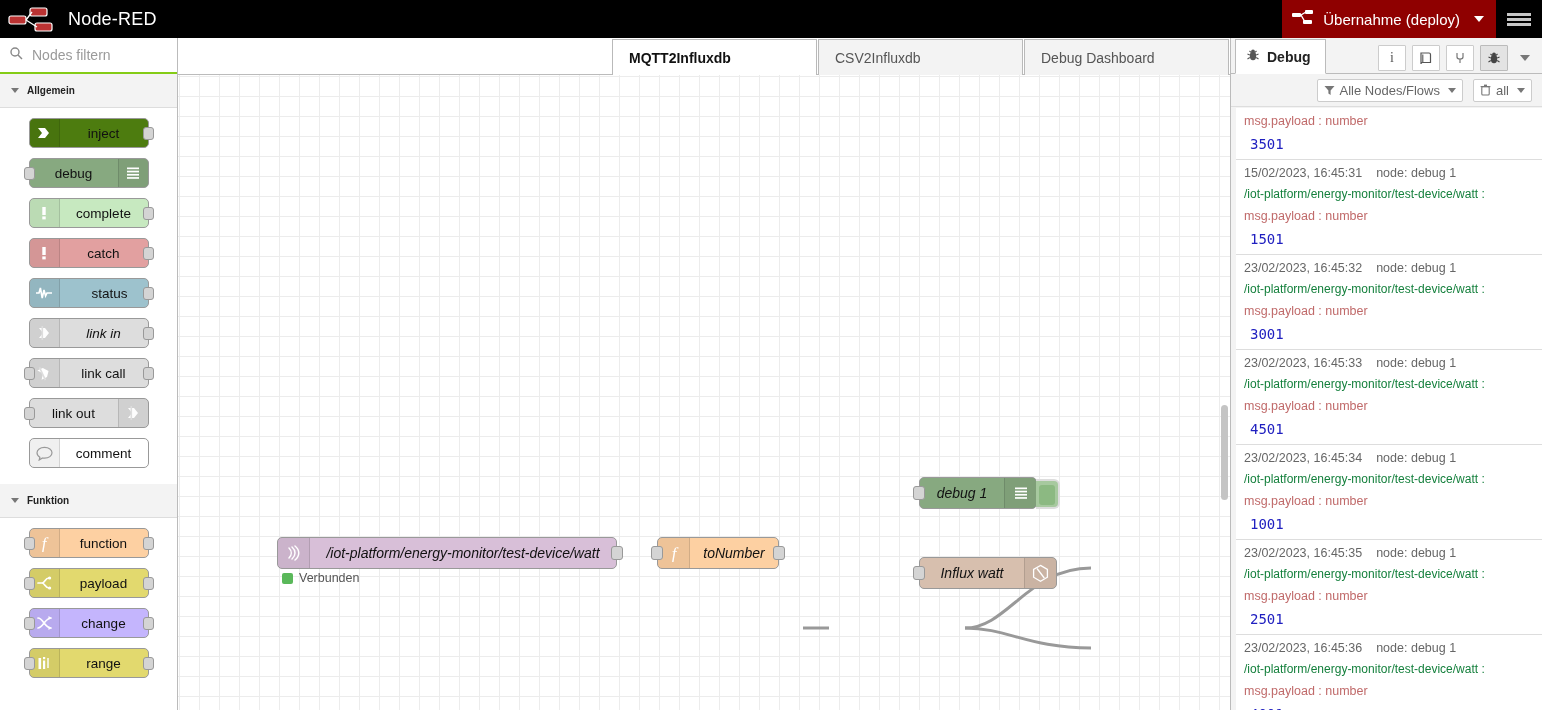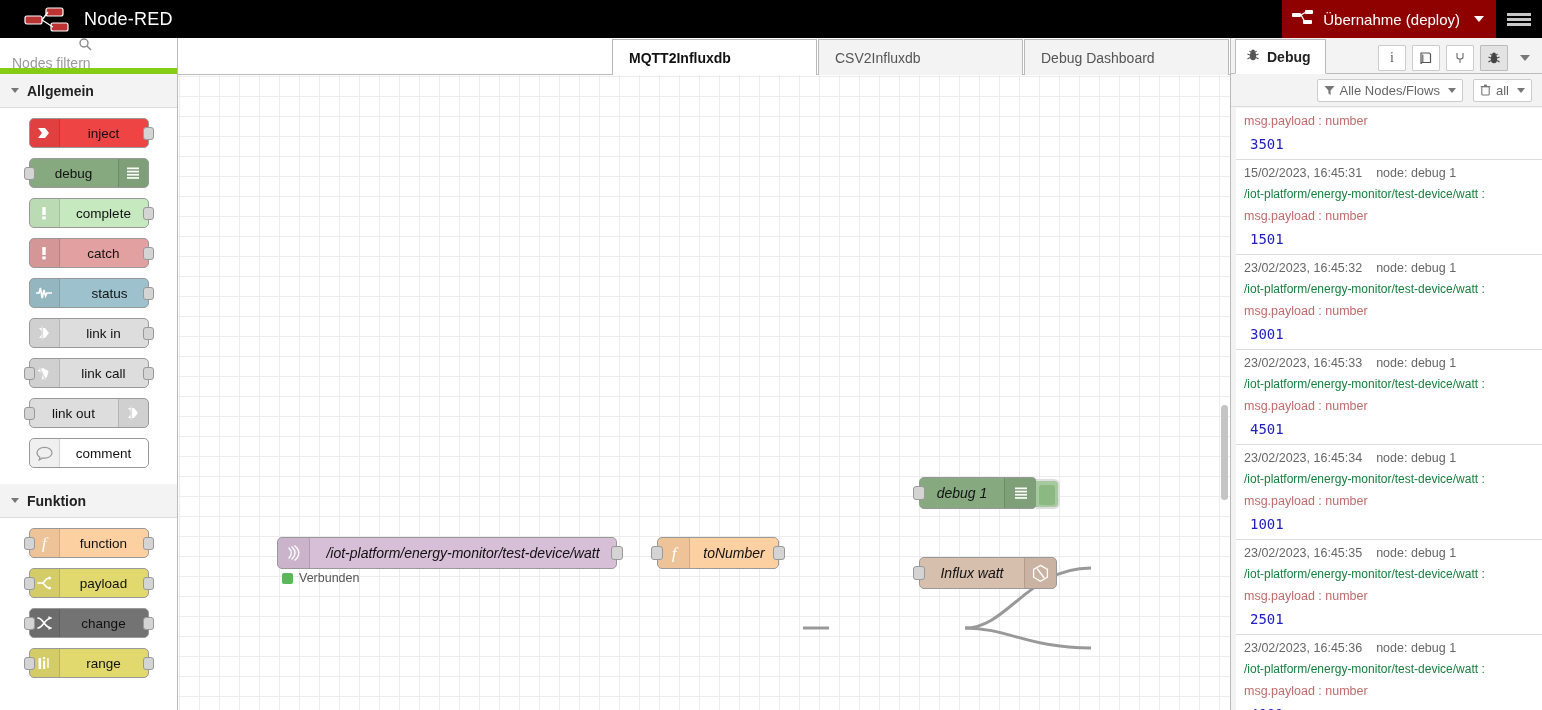--- a/index.html
+++ b/index.html
@@ -13,21 +13,21 @@
     background: #fff;
   }
 
   
   #header {
     position: absolute; top: 0; left: 0;
     width: 1542px; height: 38px;
     background: #000;
     display: flex; align-items: center;
   }
-  #logo-wrap { display:flex; align-items:center; padding-left: 24px; }
+  #logo-wrap { display:flex; align-items:center; padding-left: 8px; }
   .logo-svg { display:block; }
   #brand-title {
     color: #fff; font-size: 18px; font-weight: 400;
     margin-left: 10px; letter-spacing: .2px;
   }
   #header-right {
     margin-left: auto; display: flex; align-items: center; height: 100%;
   }
   #deploy-button {
     display: flex; align-items: center;
@@ -49,45 +49,44 @@
 
   
   #palette {
     position: absolute; top: 38px; left: 0;
     width: 178px; height: 672px;
     background: #fff;
     border-right: 1px solid #bbb;
     overflow: hidden;
   }
   #palette-search {
-    height: 36px; border-bottom: 6px solid #84cc16;
+    height: 36px; border-bottom: 2px solid #84cc16;
     display: flex; align-items: center; padding: 0 10px;
     background: #fff;
-    flex-direction: column;
   }
   #palette-search .srch-ico { margin-right: 7px; flex: 0 0 auto; }
   #palette-search-input {
     border: none; outline: none; font-size: 14px; color: #555;
     width: 100%; font-family: "Liberation Sans", sans-serif;
     background: transparent;
   }
   #palette-search-input::placeholder { color: #9a9a9a; }
 
   .palette-category {
     background: #f3f3f3;
     border-bottom: 1px solid #ddd;
     height: 34px; display: flex; align-items: center;
     padding-left: 8px; cursor: pointer;
   }
   .cat-chevron {
     width: 0; height: 0; margin-right: 8px; margin-left: 3px;
     border-left: 4px solid transparent; border-right: 4px solid transparent;
     border-top: 5px solid #777;
   }
-  .cat-label { font-weight: bold; font-size: 14px; color: #222; }
+  .cat-label { font-weight: bold; font-size: 10px; color: #222; }
 
   .palette-nodes { padding: 10px 0 6px 0; }
   .pnode {
     position: relative;
     width: 120px; height: 30px; margin: 0 auto 10px auto;
     border-radius: 5px; border: 1px solid #999;
     display: flex; align-items: center;
     cursor: pointer;
     overflow: visible;
   }
@@ -334,21 +333,21 @@
       </svg>
     </span>
     <input id="palette-search-input" type="text" placeholder="Nodes filtern" style="">
   </div>
   <div id="palette-body">
       <div class="palette-category">
         <span class="cat-chevron"></span>
         <span class="cat-label">Allgemein</span>
       </div>
       <div class="palette-nodes">
-        <div class="pnode" style="background: #ef4444;">
+        <div class="pnode" style="background: #4d7c0f;">
           <span class="icon-box">
             <svg width="16" height="16" viewBox="0 0 16 16">
               <path d="M2 3 L9 3 L13 8 L9 13 L2 13 L6 8 Z" fill="#ffffff"></path>
             </svg>
           </span>
           <span class="plabel">inject</span>
           <span class="port out"></span>
         </div>
         <div class="pnode" style="background: rgb(135, 169, 128);">
           <span class="port in"></span>
@@ -384,21 +383,21 @@
         </div>
         <div class="pnode" style="background: rgb(157, 194, 205); gap: 12px;">
           <span class="icon-box">
             <svg width="18" height="16" viewBox="0 0 18 16">
               <path d="M1 8 H4 L5.4 3 L7.2 13 L9 5 L10.6 11 L12 8 H17" fill="none" stroke="#ffffff" stroke-width="1.6"></path>
             </svg>
           </span>
           <span class="plabel">status</span>
           <span class="port out"></span>
         </div>
-        <div class="pnode" style="background: rgb(221, 221, 221);">
+        <div class="pnode" style="background: rgb(221, 221, 221); font-style: italic;">
           <span class="icon-box">
             <svg width="16" height="16" viewBox="0 0 16 16">
               <path d="M3 3 L9 3 L13 8 L9 13 L3 13 L7 8 Z" fill="#ffffff" opacity="0.95"></path>
               <rect x="5.5" y="1" width="1.6" height="14" fill="#ddd"></rect>
             </svg>
           </span>
           <span class="plabel">link in</span>
           <span class="port out"></span>
         </div>
         <div class="pnode" style="background: rgb(221, 221, 221);">
@@ -453,21 +452,21 @@
           <span class="icon-box">
             <svg width="17" height="16" viewBox="0 0 17 16">
               <path d="M2 8 H6 M6 8 C9 8 9 3 13 3 M6 8 C9 8 9 13 13 13" fill="none" stroke="#ffffff" stroke-width="1.7" stroke-linecap="round"></path>
               <circle cx="13.6" cy="3" r="1.6" fill="#ffffff"></circle>
               <circle cx="13.6" cy="13" r="1.6" fill="#ffffff"></circle>
             </svg>
           </span>
           <span class="plabel">payload</span>
           <span class="port out"></span>
         </div>
-        <div class="pnode" style="background: #737373;">
+        <div class="pnode" style="background: #c4b5fd;">
           <span class="port in"></span>
           <span class="icon-box">
             <svg width="17" height="16" viewBox="0 0 17 16">
               <path d="M2 3 C7 3 9 13 15 13 M2 13 C7 13 9 3 15 3" fill="none" stroke="#ffffff" stroke-width="1.7" stroke-linecap="round"></path>
               <path d="M12.5 1 L15.5 3 L12.5 5 Z M12.5 11 L15.5 13 L12.5 15 Z" fill="#ffffff"></path>
             </svg>
           </span>
           <span class="plabel">change</span>
           <span class="port out"></span>
         </div>

